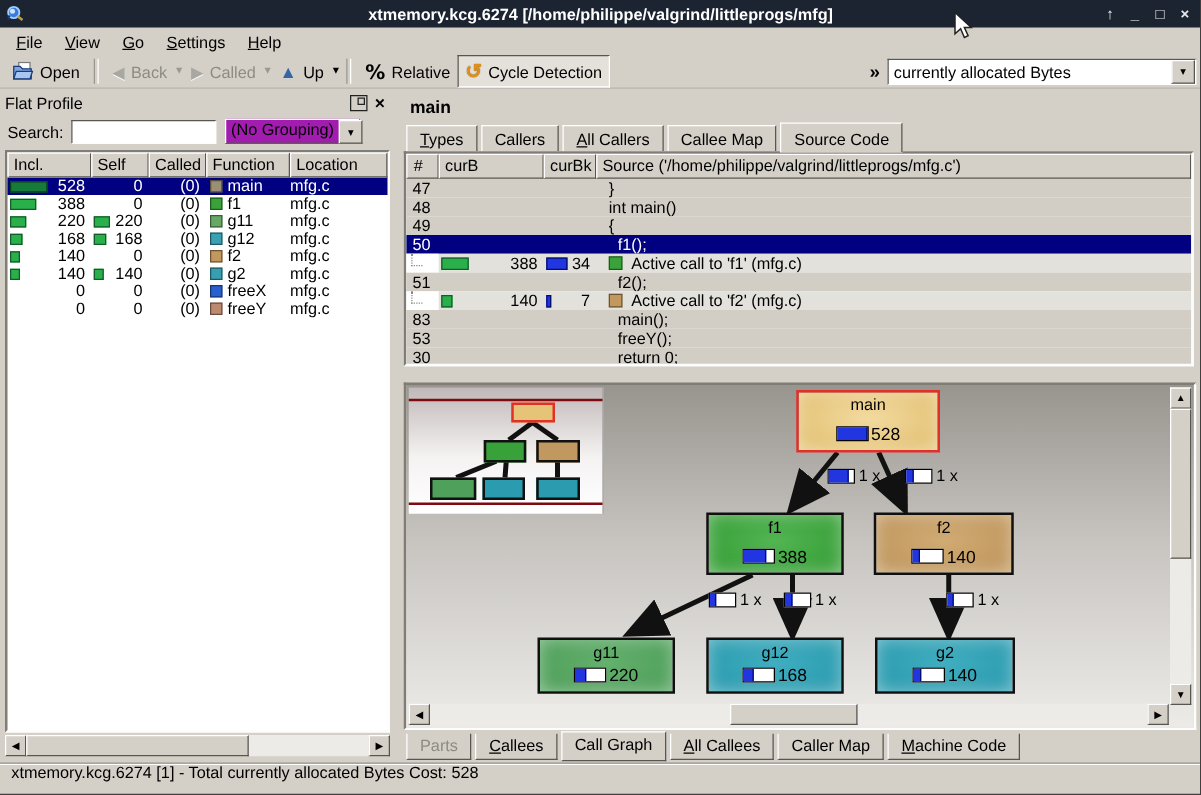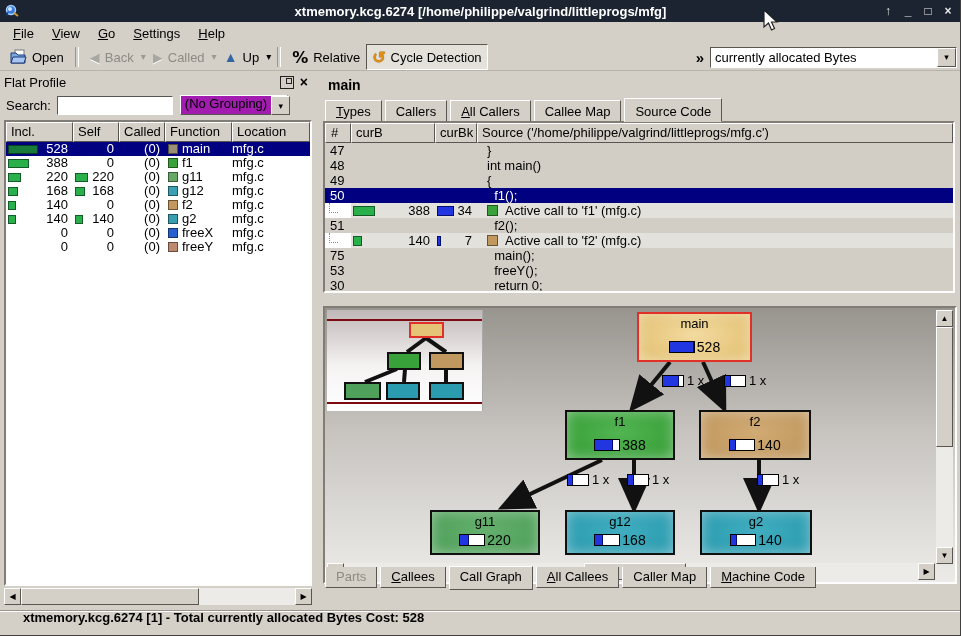--- a/index.html
+++ b/index.html
@@ -90,25 +90,25 @@
   .gnode{position:absolute;border:2px solid #101010;box-sizing:border-box;display:flex;flex-direction:column;align-items:center;justify-content:space-between;padding:2px 0 5px 0;box-shadow:inset 0 0 14px rgba(255,255,255,.45);}
   .gnode .nl{font-size:13px;}
   .nbar-row{display:flex;align-items:center;gap:2px;}
   .nbar{width:26px;height:12px;background:#fff;border:1px solid #000;box-sizing:border-box;}
   .nbar i{display:block;height:100%;background:#2135e0;border-right:1px solid #000d70;box-sizing:border-box;}
   .nval{font-size:14px;}
   .elabel{position:absolute;display:flex;align-items:center;gap:3px;font-size:13px;}
   .ebar{width:22px;height:12px;background:#fff;border:1px solid #000;box-sizing:border-box;}
   .ebar i{display:block;height:100%;background:#2135e0;border-right:1px solid #000d70;box-sizing:border-box;}
   
-  #bottom-tabs{left:325px;top:567px;height:22px;display:flex;align-items:flex-start;}
+  #bottom-tabs{left:325px;top:586px;height:22px;display:flex;align-items:center;}
   .btab{padding:2px 10px 3px 10px;margin-right:3px;background:#d4d0c8;border-left:1px solid #fff;border-right:1px solid #585650;border-bottom:1px solid #585650;white-space:nowrap;}
   .btab.active{padding-bottom:5px;margin-top:-1px;border-top:1px solid #fff;position:relative;z-index:3;}
   .btab.disabled{color:#8c8c84;}
-  #statusbar{left:0;top:610px;width:961px;height:14px;border-top:1px solid #9a968e;box-shadow:inset 0 1px 0 #fff;display:flex;align-items:center;padding-left:23px;box-sizing:border-box;font-weight:bold;}
+  #statusbar{left:0;top:610px;width:961px;height:14px;border-top:1px solid #9a968e;box-shadow:inset 0 1px 0 #fff;display:flex;align-items:center;padding-left:9px;box-sizing:border-box;}
   #cursor{left:763px;top:9px;z-index:50;}
 </style>
 </head>
 <body>
 
 <div id="app">
 
   <div class="abs" id="titlebar">
     <svg id="app-icon" viewBox="0 0 16 16">
       <circle cx="7" cy="7" r="4.5" fill="#3a7ae0" stroke="#9fd0ff" stroke-width="1.5"></circle>
@@ -396,21 +396,21 @@
         <span class="sc s-curbk"></span>
         <span class="sc s-src">  f2();</span>
     </div>
     <div class="src-row alt">
       <span class="sc s-num white"><i class="treel"></i></span>
       <span class="sc s-curb"><i class="gbar" style="width:9px;height:10px"></i><b class="num" style="font-weight:normal">140</b></span>
       <span class="sc s-curbk"><i class="bbar" style="width:4px"></i><b class="num" style="font-weight:normal">7</b></span>
       <span class="sc s-src"><i class="csq" style="background:#c2985e"></i><span>Active call to 'f2' (mfg.c)</span></span>
     </div>
     <div class="src-row">
-      <span class="sc s-num">75</span>
+      <span class="sc s-num">83</span>
         <span class="sc s-curb"></span>
         <span class="sc s-curbk"></span>
         <span class="sc s-src">  main();</span>
     </div>
     <div class="src-row">
       <span class="sc s-num">53</span>
         <span class="sc s-curb"></span>
         <span class="sc s-curbk"></span>
         <span class="sc s-src">  freeY();</span>
     </div>

